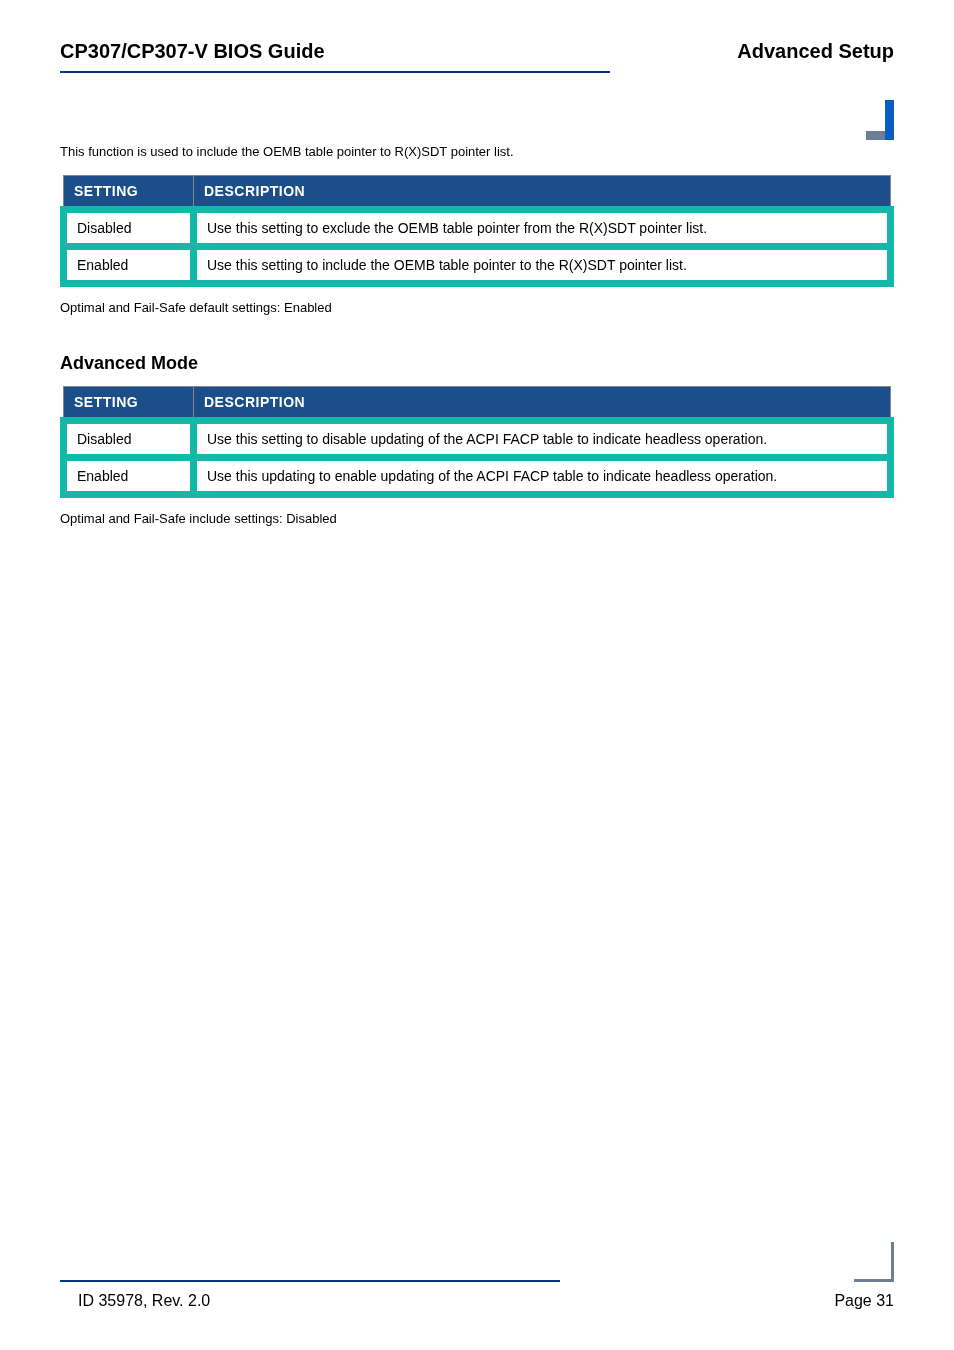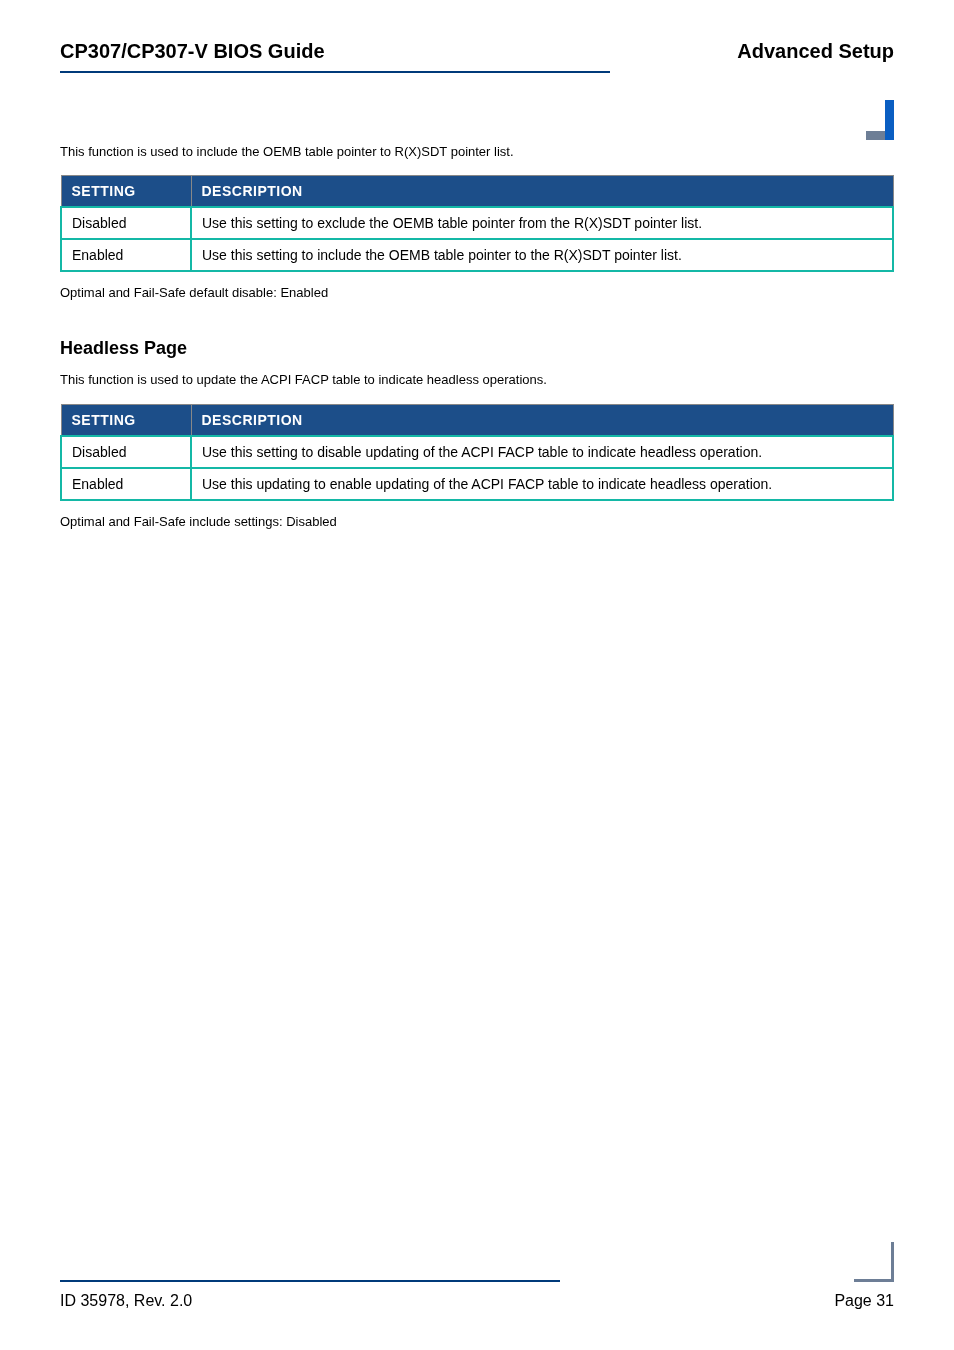--- a/index.html
+++ b/index.html
@@ -75,21 +75,21 @@
     background: #1c4e89;
     color: #fff;
     text-align: left;
     font-weight: bold;
     padding: 7px 10px;
     border: 1px solid #888;
     letter-spacing: 0.5px;
   }
   th:first-child { width: 130px; }
   td {
-    border: 2px solid #14b8a6;
+    border: 7px solid #14b8a6;
     padding: 7px 10px;
     vertical-align: top;
   }
   .section-gap { height: 22px; }
   .footer {
     position: absolute;
     bottom: 40px;
     left: 60px;
     right: 60px;
   }
@@ -119,20 +119,21 @@
     right: 0;
     bottom: 0;
     width: 40px;
     height: 3px;
     background: #6d7e96;
   }
   .footer-row {
     display: flex;
     justify-content: space-between;
     font-size: 16px;
+    margin-left: 18px;
   }
 </style>
 </head>
 <body>
 
 <div class="page">
   <div class="header-row">
     <div>CP307/CP307-V BIOS Guide</div>
     <div>Advanced Setup</div>
   </div>
@@ -157,26 +158,25 @@
         <tr>
           <td>Disabled</td>
           <td>Use this setting to exclude the OEMB table pointer from the R(X)SDT pointer list.</td>
         </tr>
         <tr>
           <td>Enabled</td>
           <td>Use this setting to include the OEMB table pointer to the R(X)SDT pointer list.</td>
         </tr>
       </tbody>
     </table>
-    <p class="body-text">Optimal and Fail-Safe default disable: Enabled</p>
+    <p class="body-text">Optimal and Fail-Safe default settings: Enabled</p>
 
     <div class="section-gap"></div>
 
-    <h3>Headless Page</h3>
-    <p class="body-text">This function is used to update the ACPI FACP table to indicate headless operations.</p>
+    <h3>Advanced Mode</h3>
     <table>
       <thead>
         <tr>
           <th>SETTING</th>
           <th>DESCRIPTION</th>
         </tr>
       </thead>
       <tbody>
         <tr>
           <td>Disabled</td>

